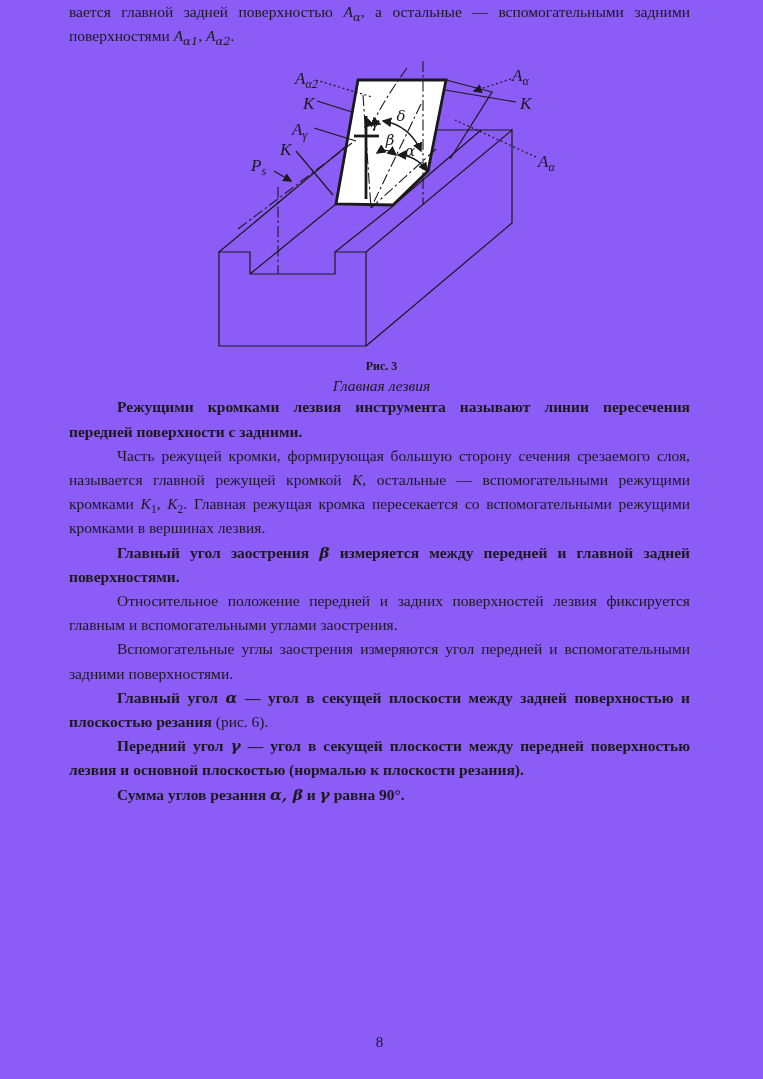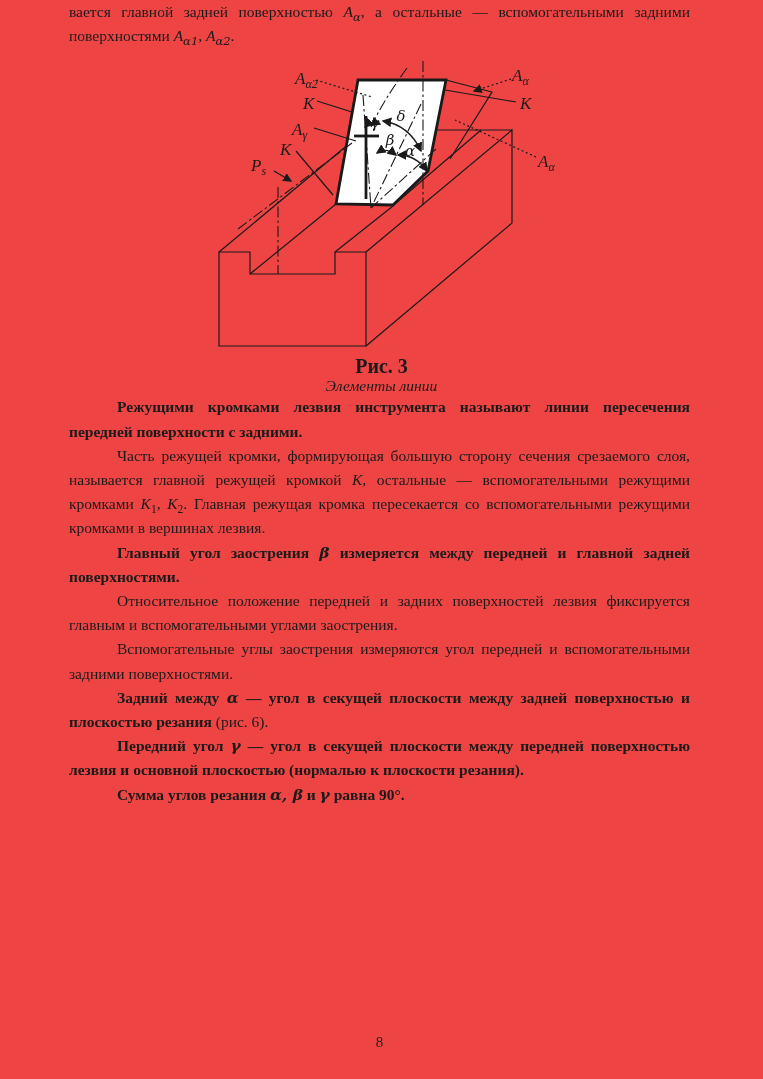--- a/index.html
+++ b/index.html
@@ -1,30 +1,30 @@
 <!DOCTYPE html>
 <html><head>
 <meta charset="utf-8">
 <style>
   html,body{margin:0;padding:0;}
   body{width:763px;height:1079px;background:#f4f4f4;}
-  .sheet{position:relative;width:763px;height:1079px;background:#ef4444;overflow:hidden;
+  .sheet{position:relative;width:763px;height:1079px;background:#8b5cf6;overflow:hidden;
          font-family:"Liberation Serif", serif;color:#1a1a1a;}
   .col{margin-left:69px;margin-right:73px;}
   p.par{font-size:15.5px;line-height:24.2px;text-align:justify;margin:0;
         -webkit-hyphens:manual;hyphens:manual;}
   p.indent{text-indent:48px;}
   .b{font-weight:bold;}
   .i{font-style:italic;}
   .g{font-style:italic;font-family:"DejaVu Serif", serif;}
   .sub{font-size:11.5px;vertical-align:-3.5px;line-height:0;}
   .intro{margin-top:46px;}
   .figwrap{margin-top:4px;}
   svg.fig{display:block;}
-  .capnum{text-align:center;font-weight:bold;font-size:20px;line-height:19px;margin-top:2px;}
+  .capnum{text-align:center;font-weight:bold;font-size:12px;line-height:19px;margin-top:2px;}
   .capsub{text-align:center;font-style:italic;font-size:15.5px;line-height:19px;}
   .bodytext{margin-top:0;}
   .pagenum{position:absolute;top:1034px;left:69px;right:73px;text-align:center;
            font-size:15px;}
   
   .ln{stroke:#1a1a1a;fill:none;stroke-width:1.2;}
   .thick{stroke:#1a1a1a;fill:none;stroke-width:2.8;}
   .bladeface{stroke:#1a1a1a;fill:#ffffff;stroke-width:2.8;stroke-linejoin:miter;}
   .dd{stroke:#1a1a1a;fill:none;stroke-width:1.1;stroke-dasharray:11 3 2.5 3;}
   .dot{stroke:#1a1a1a;fill:none;stroke-width:1.2;stroke-dasharray:2 2.6;}
@@ -105,28 +105,28 @@
       <text class="flbl" x="520" y="160"><tspan>K</tspan></text>
       <text class="flbl" x="538" y="218"><tspan>A</tspan><tspan class="fsub" dy="4">α</tspan></text>
 
       <text class="fgreek" x="375" y="179" text-anchor="middle">γ</text>
       <text class="fgreek" x="401" y="172" text-anchor="middle">δ</text>
       <text class="fgreek" x="390" y="196" text-anchor="middle">β</text>
       <text class="fgreek" x="410" y="207" text-anchor="middle">α</text>
     </svg>
 
     <div class="capnum">Рис. 3</div>
-    <div class="capsub">Элементы линии</div>
+    <div class="capsub">Главная лезвия</div>
   </div>
 
   <div class="col bodytext">
     <p class="par indent"><span class="b">Режущими кромками лезвия инструмента называют линии пересечения передней поверхности с задними.</span></p>
     <p class="par indent"><span>Часть режущей кромки, формирующая большую сторону сече­ния срезаемого слоя, называется главной режущей кромкой </span><span class="i">К</span><span>, остальные — вспомогательными режущими кромками </span><span class="i">К</span><span class="sub">1</span><span>, </span><span class="i">К</span><span class="sub">2</span><span>. Главная режущая кромка пересекается со вспомогательными режущими кромками в вершинах лезвия.</span></p>
     <p class="par indent"><span class="b">Главный угол заострения </span><span class="b g">β</span><span class="b"> измеряется между передней и главной задней поверхностями.</span></p>
     <p class="par indent"><span>Относительное положение передней и задних поверхностей лез­вия фиксируется главным и вспомогательными углами заострения.</span></p>
     <p class="par indent"><span>Вспомогательные углы заострения измеряются угол передней и вспомогательными задними поверхностями.</span></p>
-    <p class="par indent"><span class="b">Задний между </span><span class="b g">α</span><span class="b"> — угол в секущей плоскости между задней поверхностью и плоскостью резания </span><span>(рис. 6).</span></p>
+    <p class="par indent"><span class="b">Главный угол </span><span class="b g">α</span><span class="b"> — угол в секущей плоскости между задней поверхностью и плоскостью резания </span><span>(рис. 6).</span></p>
     <p class="par indent"><span class="b">Передний угол </span><span class="b g">γ</span><span class="b"> — угол в секущей плоскости между перед­ней поверхностью лезвия и основной плоскостью (нормалью к плоскости резания).</span></p>
     <p class="par indent"><span class="b">Сумма углов резания </span><span class="b g">α, β</span><span class="b"> и </span><span class="b g">γ</span><span class="b"> равна 90°.</span></p>
   </div>
 
   <div class="pagenum">8</div>
 </div>
 
 </body></html>

